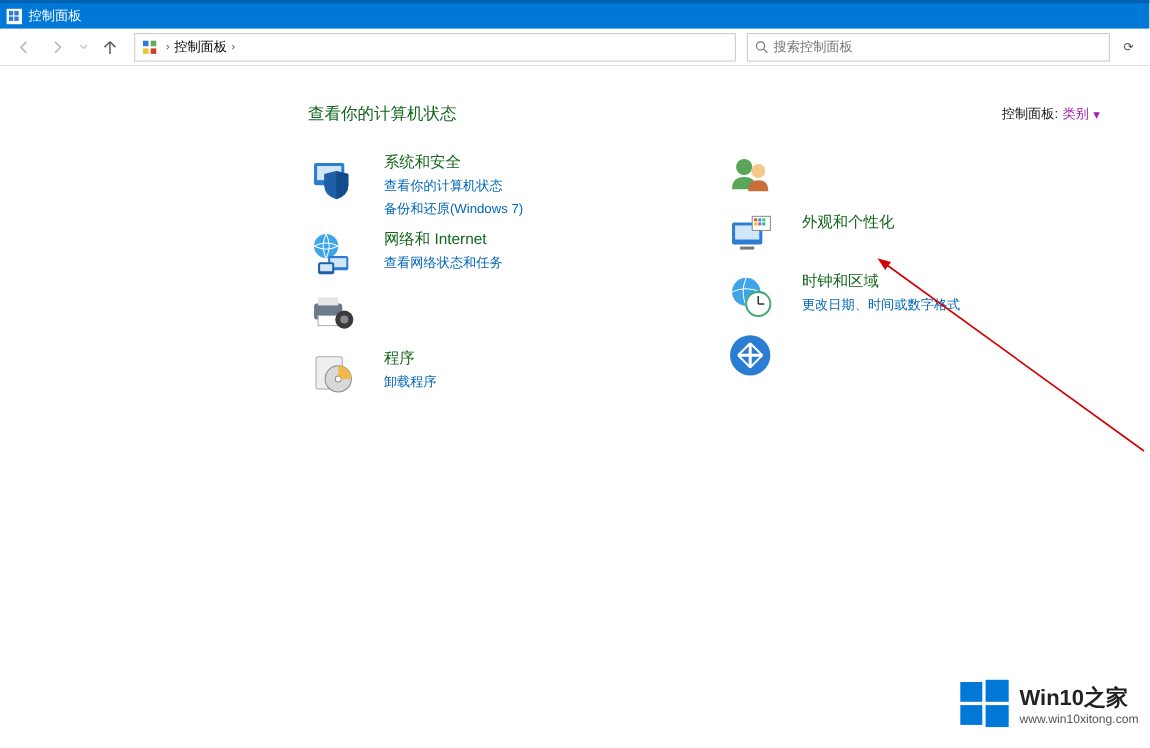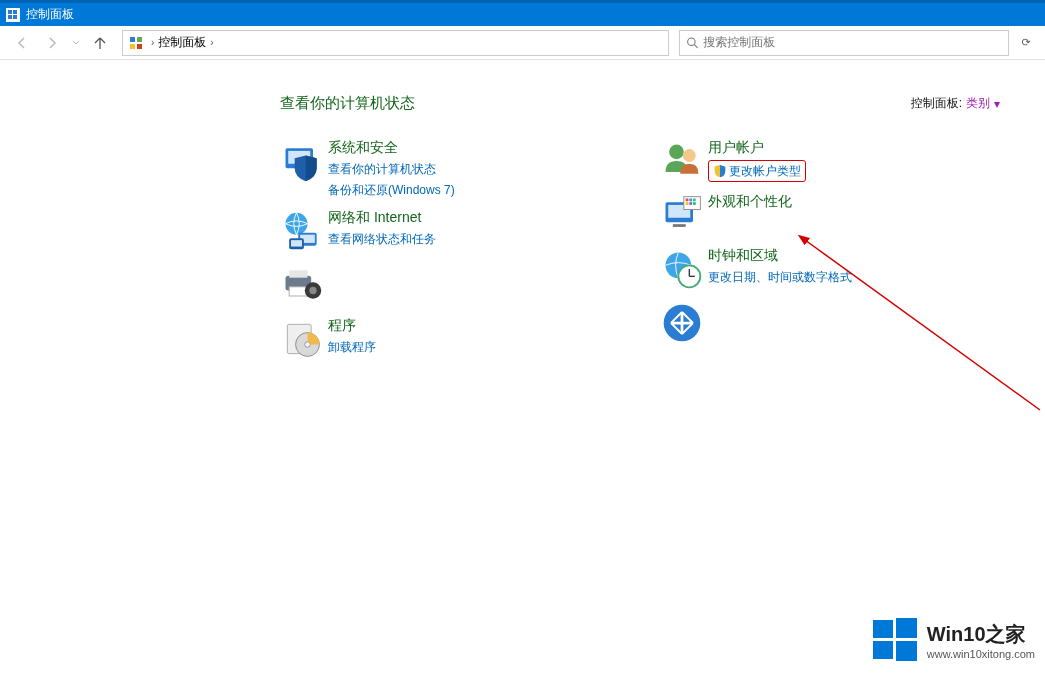--- a/index.html
+++ b/index.html
@@ -18,21 +18,21 @@
   .searchbar input { border:none; outline:none; width:100%; font-size:12px; color:#555;font-family:Liberation Serif, serif;}
   .searchbar .sicon { color:#777; margin-right:4px; width:14px;height:14px;}
   .refresh { width:18px; color:#555; text-align:center; cursor:pointer; margin-left:2px; font-size:11px;}
   .content { padding: 34px 30px 0 280px; position:relative; height: calc(100% - 60px);}
   .heading-row { display:flex; align-items:center; justify-content:space-between; width: 720px; margin-bottom: 26px;}
   .heading { color:#13661b; font-size:15px; }
   .viewby { font-size:12px; color:#111; display:flex; align-items:center; gap:4px;}
   .viewby .lnk { color:#a21caf; cursor:pointer;}
   .cols { display:flex; gap: 60px; }
   .col { width: 320px; display:flex; flex-direction:column; gap:10px;}
-  .cat { display:flex; gap:4px; align-items:flex-start;}
+  .cat { display:flex; gap:25px; align-items:flex-start;}
   .caticon { width:44px; height:44px; flex-shrink:0; display:flex; align-items:center; justify-content:center;}
   .catbody { display:flex; flex-direction:column; gap:3px; padding-top:0px;}
   .cattitle { color:#13661b; font-size:14px; cursor:pointer;}
   .sublink { color:#0067b8; font-size:12px; cursor:pointer; line-height:1.5;}
   .highlight-box { border:1.5px solid #d40000; border-radius:3px; padding: 1px 4px; display:inline-flex; align-items:center;}
   .highlight-box .shield-ic { width:14px;height:14px; margin-right:2px;}
   .arrow-svg { position:absolute; top:160px; left:790px; pointer-events:none;}
   .watermark { position:absolute; right:10px; bottom:16px; display:flex; align-items:center; gap:8px;}
   .watermark .wlogo { width:48px; height:48px;}
   .watermark .wtxt1 { font-size:20px; font-weight:600; color:#222;}
@@ -177,32 +177,20 @@
 
       <div class="cat">
         <div class="caticon">
           <svg viewBox="0 0 48 48" width="44" height="44">
             <circle cx="18" cy="14" r="8" fill="#5aa658"></circle>
             <path d="M6 36 Q6 24 18 24 Q30 24 30 36 Z" fill="#5aa658"></path>
             <circle cx="32" cy="18" r="7" fill="#f4c78a"></circle>
             <path d="M22 38 Q22 27 32 27 Q42 27 42 38 Z" fill="#c96f3a"></path>
           </svg>
         </div>
-        <div class="catbody">
-          <a class="cattitle">用户帐户</a>
-          <span class="highlight-box">
-            <svg class="shield-ic" viewBox="0 0 16 16">
-                <path d="M8 1 L14 3 L14 8 Q14 14 8 15 Q2 14 2 8 L2 3 Z" fill="#f1c232"></path>
-                <path d="M8 1 L14 3 L14 8 L8 8 Z" fill="#2b7cd3"></path>
-                <path d="M8 8 L14 8 Q14 14 8 15 Z" fill="#2b7cd3"></path>
-                <path d="M2 3 L8 1 L8 8 L2 8 Z" fill="#f1c232"></path>
-              </svg>
-            <span class="sublink" style="color:#0067b8;">更改帐户类型</span>
-          </span>
-        </div>
       </div>
 
       <div class="cat">
         <div class="caticon">
           <svg viewBox="0 0 48 48" width="44" height="44">
             <rect x="6" y="10" width="30" height="22" rx="2" fill="#2b7cd3"></rect>
             <rect x="9" y="13" width="24" height="14" fill="#cfe6fb"></rect>
             <rect x="14" y="34" width="14" height="3" fill="#777"></rect>
             <rect x="26" y="4" width="18" height="14" fill="#fff" stroke="#888"></rect>
             <rect x="28" y="6" width="3" height="3" fill="#e74c3c"></rect>

